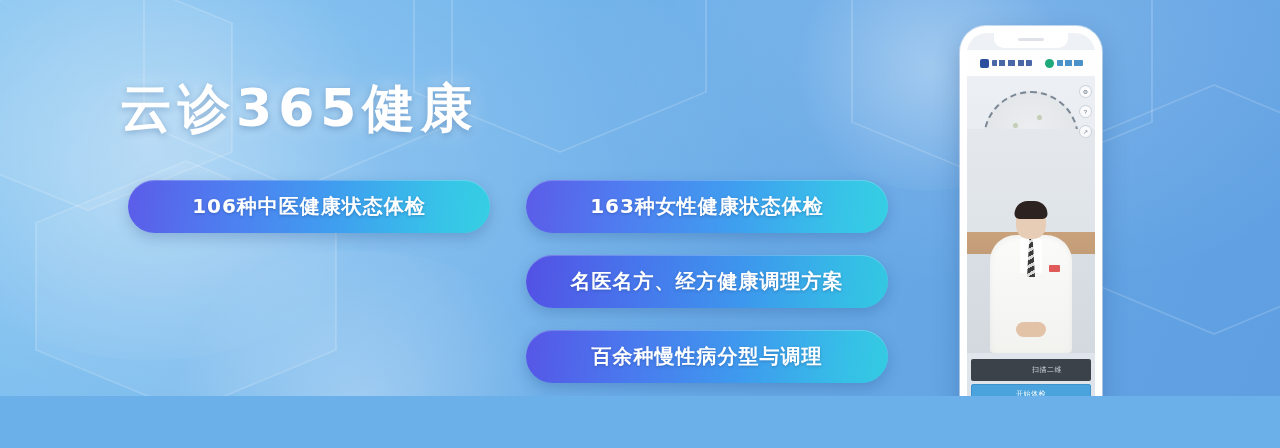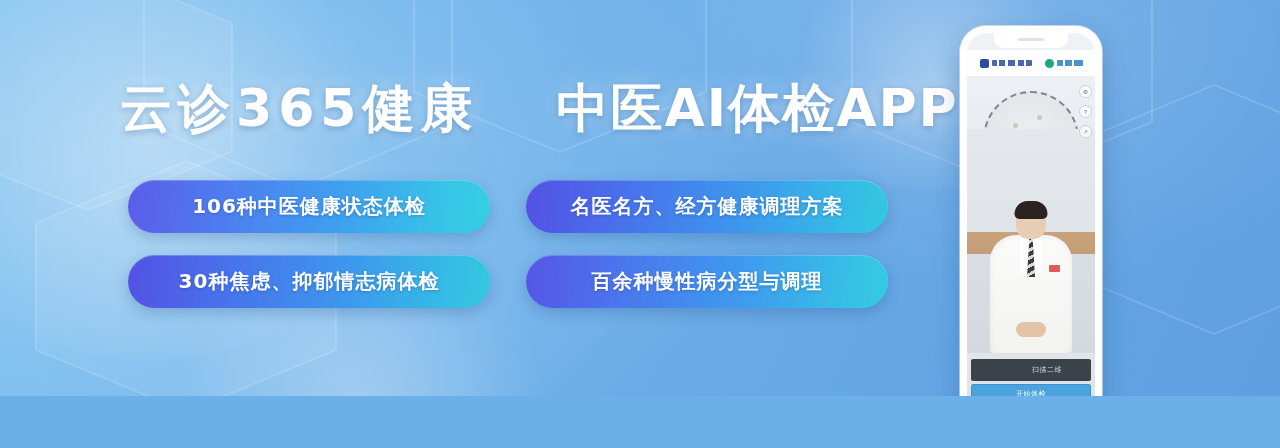--- a/index.html
+++ b/index.html
@@ -239,35 +239,34 @@
       </g>
       <g fill="#ffffff" fill-opacity="0.07">
         <path d="M 88 -40 L 232 26 L 232 172 L 88 238 L -56 172 L -56 26 Z"></path>
         <path d="M 186 182 L 336 252 L 336 396 L 186 466 L 36 396 L 36 252 Z"></path>
       </g>
     </svg>
   </div>
 
   <div class="headline">
     <span class="ht">云诊365健康</span>
-    <span class="ht ht2">中医AI体检APP</span>
   </div>
 
   <div class="pillcols">
 
     <div class="pillcol">
       <div class="pill">
         <span class="lbl">106种中医健康状态体检</span>
       </div>
-      <div class="pill p3">
-        <span class="lbl">30种焦虑、抑郁情志病体检</span>
-      </div>
     </div>
 
     <div class="pillcol">
+      <div class="pill">
+        <span class="lbl">163种女性健康状态体检</span>
+      </div>
       <div class="pill p3">
         <span class="lbl">名医名方、经方健康调理方案</span>
       </div>
       <div class="pill p2">
         <span class="lbl">百余种慢性病分型与调理</span>
       </div>
     </div>
 
   </div>
 

